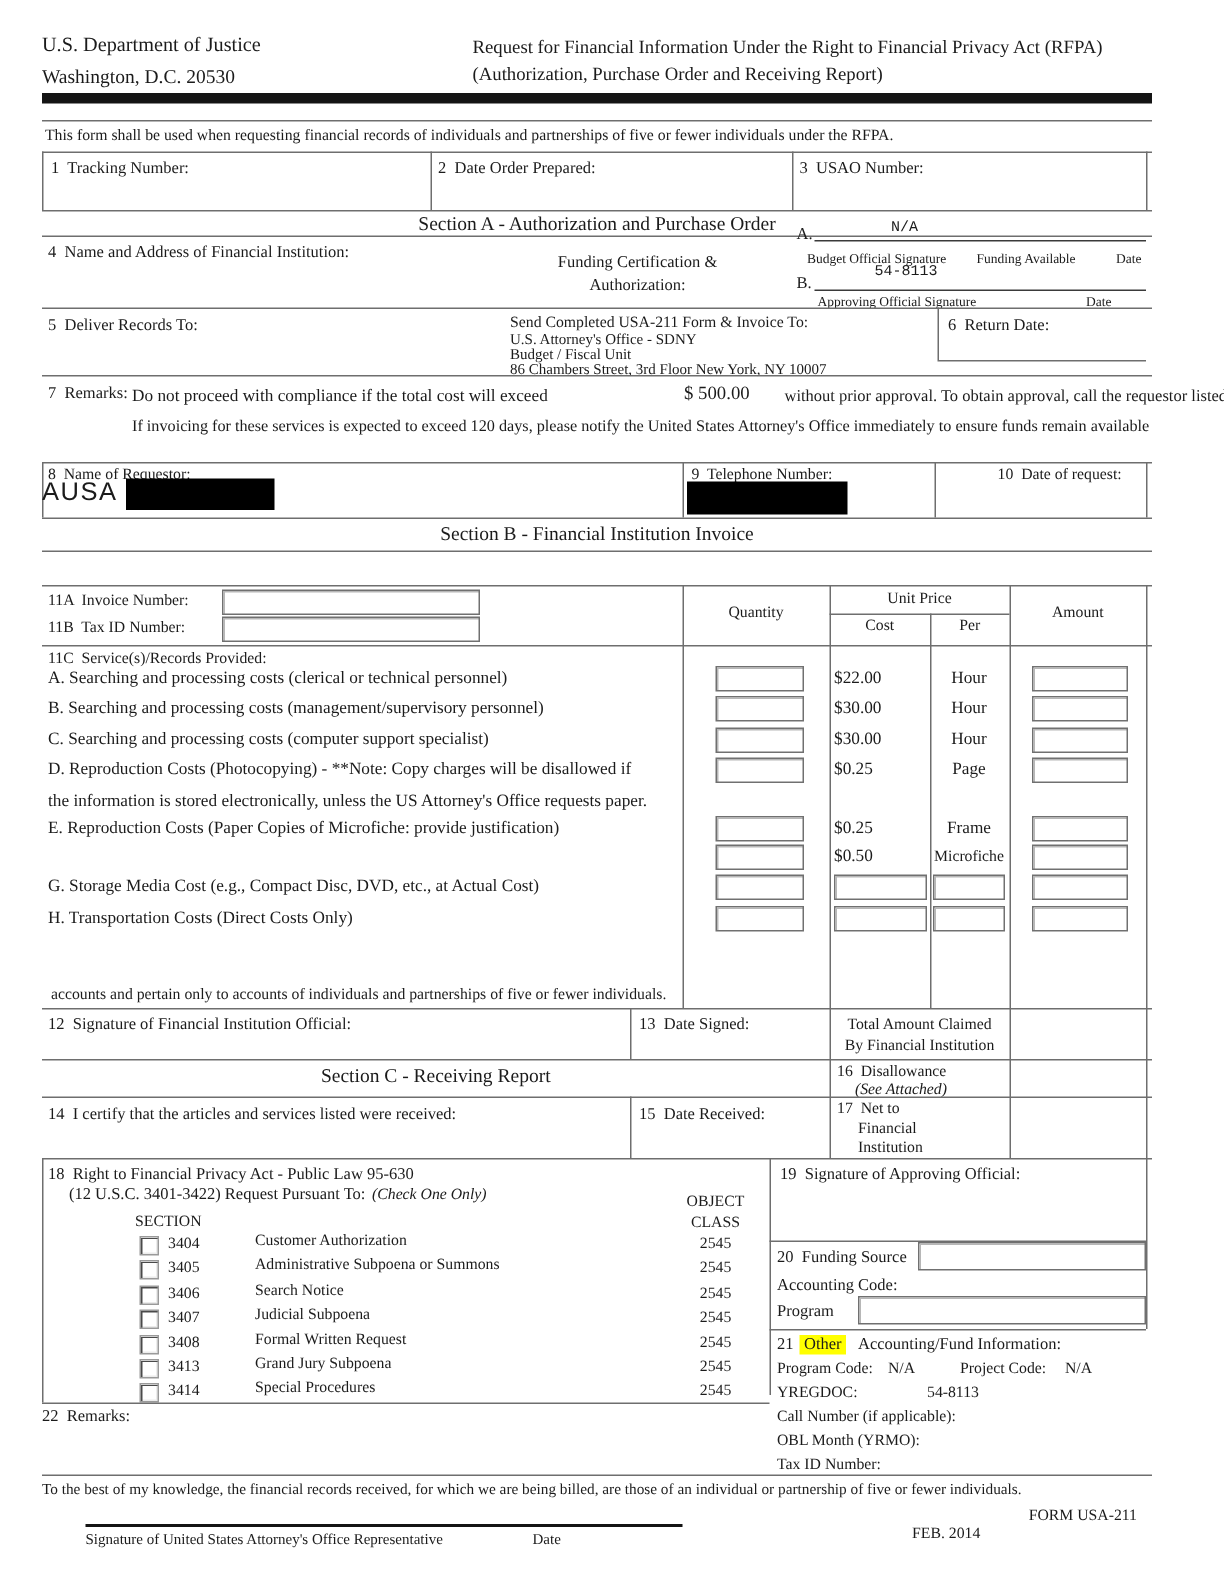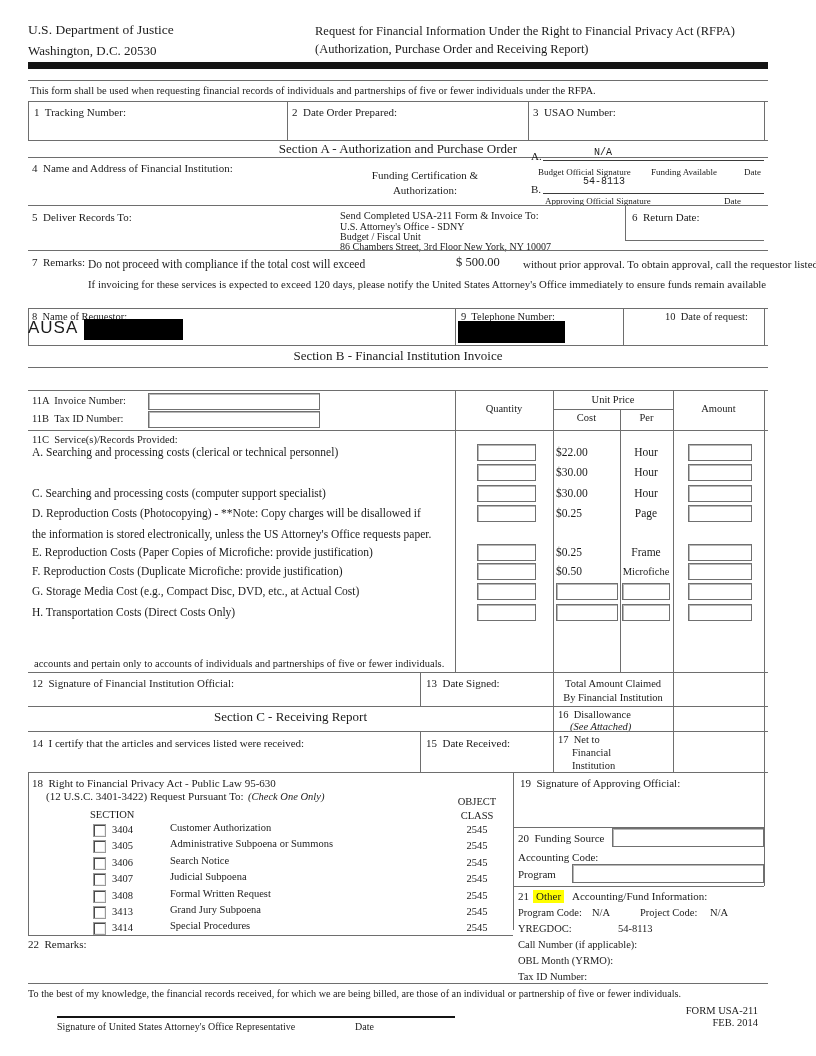--- a/index.html
+++ b/index.html
@@ -116,20 +116,21 @@
   <div class="t s105 ctr" style="left:673px;top:403px;width:91px">Amount</div>
   <div class="hl" style="left:28px;top:430px;width:740px"></div>
   <div class="t s105" style="left:32px;top:434px">11C  Service(s)/Records Provided:</div>
 
   <div class="t s115" style="left:32px;top:446px">A. Searching and processing costs (clerical or technical personnel)</div>
   <div class="inbox" style="left:477px;top:444px;width:57px;height:15px"></div>
   <div class="t s115" style="left:556px;top:446px">$22.00</div>
   <div class="t s115 ctr" style="left:617px;top:446px;width:58px">Hour</div>
   <div class="inbox" style="left:688px;top:444px;width:62px;height:15px"></div>
 
+  <div class="t s115" style="left:32px;top:466px">B. Searching and processing costs (management/supervisory personnel)</div>
   <div class="inbox" style="left:477px;top:464px;width:57px;height:15px"></div>
   <div class="t s115" style="left:556px;top:466px">$30.00</div>
   <div class="t s115 ctr" style="left:617px;top:466px;width:58px">Hour</div>
   <div class="inbox" style="left:688px;top:464px;width:62px;height:15px"></div>
 
   <div class="t s115" style="left:32px;top:487px">C. Searching and processing costs (computer support specialist)</div>
   <div class="inbox" style="left:477px;top:485px;width:57px;height:15px"></div>
   <div class="t s115" style="left:556px;top:487px">$30.00</div>
   <div class="t s115 ctr" style="left:617px;top:487px;width:58px">Hour</div>
   <div class="inbox" style="left:688px;top:485px;width:62px;height:15px"></div>
@@ -141,21 +142,20 @@
   <div class="inbox" style="left:688px;top:505px;width:62px;height:15px"></div>
 
   <div class="t s115" style="left:32px;top:528px">the information is stored electronically, unless the US Attorney's Office requests paper.</div>
 
   <div class="t s115" style="left:32px;top:546px">E. Reproduction Costs (Paper Copies of Microfiche: provide justification)</div>
   <div class="inbox" style="left:477px;top:544px;width:57px;height:15px"></div>
   <div class="t s115" style="left:556px;top:546px">$0.25</div>
   <div class="t s115 ctr" style="left:617px;top:546px;width:58px">Frame</div>
   <div class="inbox" style="left:688px;top:544px;width:62px;height:15px"></div>
 
-  <div class="t s115" style="left:32px;top:565px">F. Reproduction Costs (Duplicate Microfiche: provide justification)</div>
   <div class="inbox" style="left:477px;top:563px;width:57px;height:15px"></div>
   <div class="t s115" style="left:556px;top:565px">$0.50</div>
   <div class="t s105 ctr" style="left:615px;top:566px;width:62px">Microfiche</div>
   <div class="inbox" style="left:688px;top:563px;width:62px;height:15px"></div>
 
   <div class="t s115" style="left:32px;top:585px">G. Storage Media Cost (e.g., Compact Disc, DVD, etc., at Actual Cost)</div>
   <div class="inbox" style="left:477px;top:583px;width:57px;height:15px"></div>
   <div class="inbox" style="left:556px;top:583px;width:60px;height:15px"></div>
   <div class="inbox" style="left:622px;top:583px;width:46px;height:15px"></div>
   <div class="inbox" style="left:688px;top:583px;width:62px;height:15px"></div>
@@ -258,15 +258,15 @@
   <div class="t s105" style="left:518px;top:971px">Tax ID Number:</div>
 
   <div class="t s11" style="left:28px;top:938px">22  Remarks:</div>
 
   <div class="hl" style="left:28px;top:983px;width:740px"></div>
   <div class="t s102" style="left:28px;top:988px">To the best of my knowledge, the financial records received, for which we are being billed, are those of an individual or partnership of five or fewer individuals.</div>
   <div class="bar" style="left:57px;top:1016px;width:398px;height:2px"></div>
   <div class="t s10" style="left:57px;top:1021px">Signature of United States Attorney's Office Representative</div>
   <div class="t s10" style="left:355px;top:1021px">Date</div>
   <div class="t s105" style="left:608px;top:1005px;width:150px;text-align:right">FORM USA-211</div>
-  <div class="t s105" style="left:608px;top:1017px;width:150px;text-align:right">FEB. 2014</div>
+  <div class="t s105" style="left:608px;top:1017px;width:150px;text-align:left">FEB. 2014</div>
 
 </div>
 
 </body></html>

